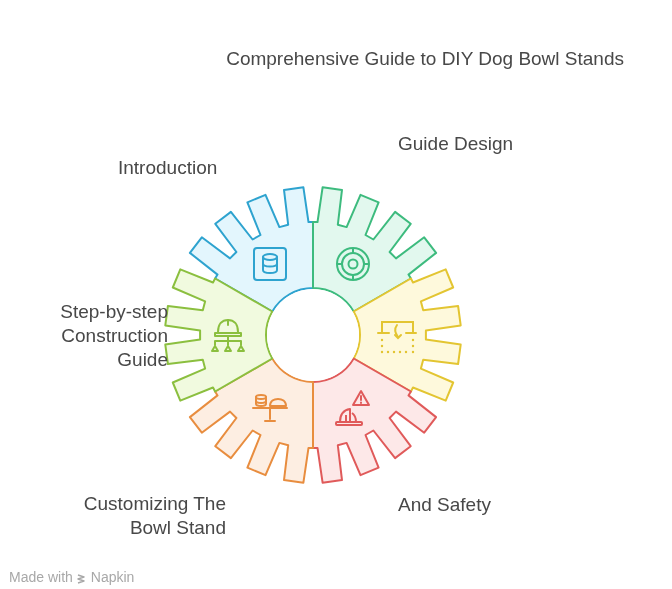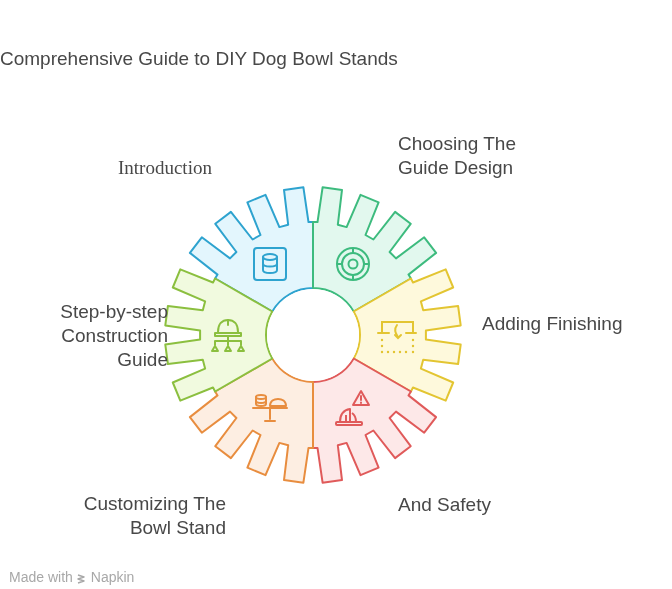--- a/index.html
+++ b/index.html
@@ -1,18 +1,18 @@
 <!DOCTYPE html>
 <html><head>
 <meta charset="utf-8">
 <style>
   html, body { margin: 0; padding: 0; background: #ffffff; }
   body { width: 672px; height: 589px; position: relative; overflow: hidden;
          font-family: "Liberation Sans", sans-serif; color: #4a4a4a; }
-  .title { position: absolute; left: 0; width: 624px; top: 48px; text-align: left;
+  .title { position: absolute; left: 0; width: 624px; top: 48px; text-align: right;
            font-size: 19px; color: #484848; }
   .label { position: absolute; font-size: 19px; line-height: 24px; color: #484848; }
   .label.right { text-align: right; }
   .gear { position: absolute; left: 0; top: 0; }
   .footer { position: absolute; left: 9px; top: 569px; font-size: 14px; color: #a8a8a8;
             display: flex; align-items: flex-end; gap: 3px; }
   .footer svg { display: block; }
 </style>
 </head>
 <body>
@@ -71,31 +71,29 @@
 
   <g fill="none" stroke="#8bbf3f" stroke-width="2" stroke-linejoin="round" stroke-linecap="round">
     <path d="M218 332 c0 -8 4 -12 10 -12 s10 4 10 12"></path>
     <path d="M228 320 v5"></path>
     <path d="M215 333 h26 v3 h-26 z"></path>
     <path d="M228 336 v5 M215 341 h26 M215 341 v4 M228 341 v4 M241 341 v4"></path>
     <path d="M212 351 l3 -5 l3 5 z M225 351 l3 -5 l3 5 z M238 351 l3 -5 l3 5 z"></path>
   </g>
 </svg>
 
-<div class="label" style="left:118px; top:156px;font-family:Liberation Serif, serif;">
+<div class="label" style="left:118px; top:156px;">
   <div>Introduction</div>
 </div>
 
 <div class="label" style="left:398px; top:132px;">
-  <div>Choosing The</div>
   <div>Guide Design</div>
 </div>
 
 <div class="label" style="left:482px; top:312px;">
-  <div>Adding Finishing</div>
 </div>
 
 <div class="label" style="left:398px; top:493px;">
   <div>And Safety</div>
 </div>
 
 <div class="label right" style="right:446px; top:492px;margin-left:23px;">
   <div>Customizing The</div>
   <div>Bowl Stand</div>
 </div>

